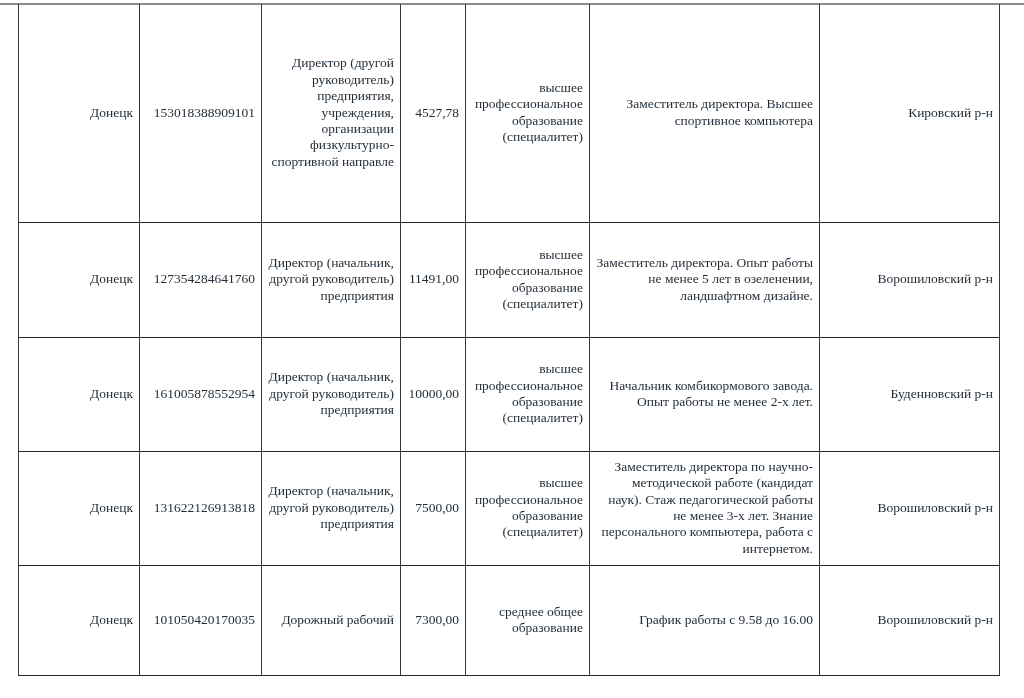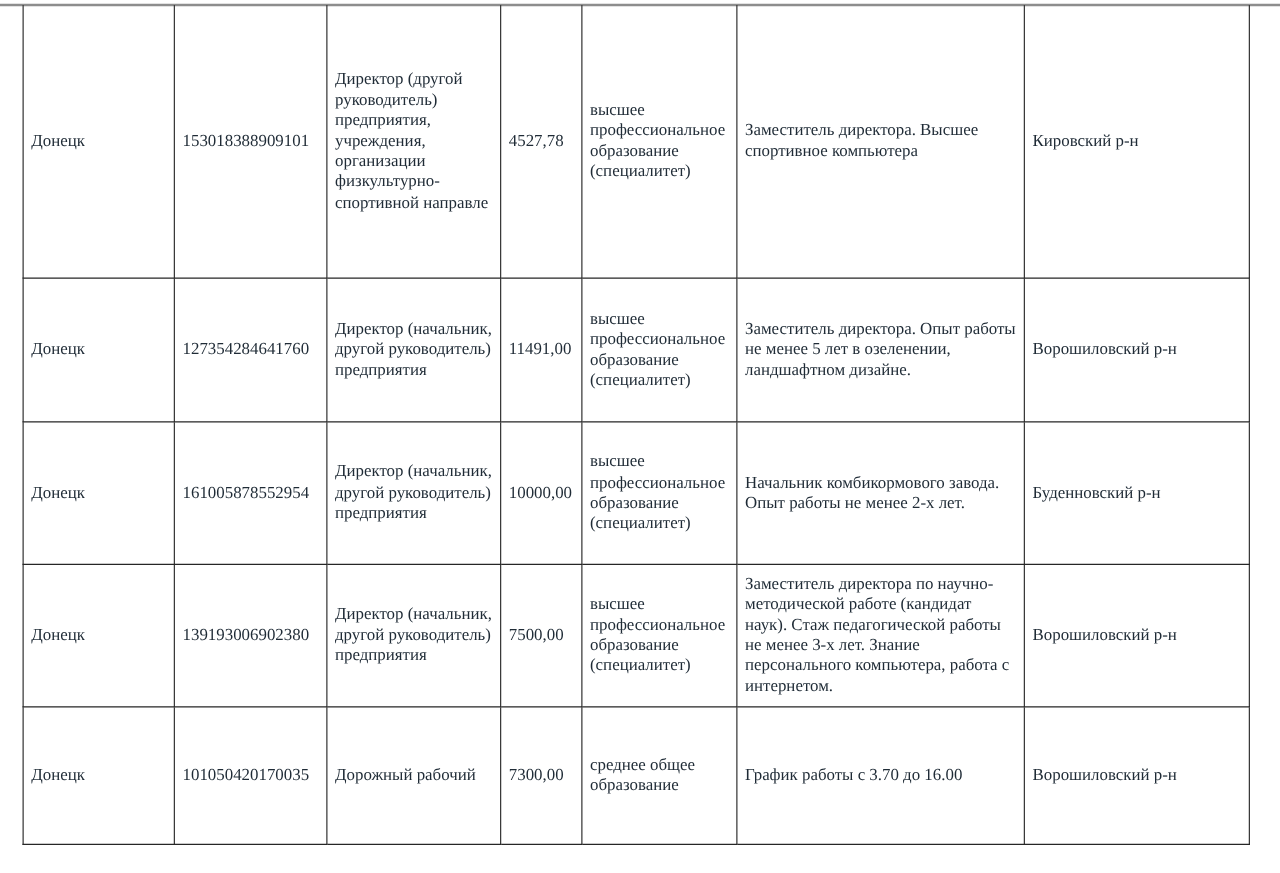--- a/index.html
+++ b/index.html
@@ -31,21 +31,21 @@
     width: 981px;
     border-collapse: collapse;
     table-layout: fixed;
     font-size: 13.5px;
     line-height: 1.22;
   }
   table.vacancy-table td {
     border-left: 1px solid #3a3a3a;
     border-right: 1px solid #3a3a3a;
     border-bottom: 1px solid #262626;
-    text-align: left;
+    text-align: right;
     vertical-align: middle;
     padding: 4px 6px;
     overflow: hidden;
     word-wrap: break-word;
   }
   
   col.c-city     { width: 121px; }
   col.c-id       { width: 122px; }
   col.c-position { width: 139px; }
   col.c-salary   { width: 65px;  }
@@ -101,33 +101,33 @@
       <td>161005878552954</td>
       <td>Директор (начальник, другой руководитель) предприятия</td>
       <td>10000,00</td>
       <td>высшее профессиональное образование (специалитет)</td>
       <td>Начальник комбикормового завода. Опыт работы не менее 2-х лет.</td>
       <td>Буденновский р-н</td>
     </tr>
 
     <tr class="table-row">
       <td>Донецк</td>
-      <td>139193006902380</td>
+      <td>131622126913818</td>
       <td>Директор (начальник, другой руководитель) предприятия</td>
       <td>7500,00</td>
       <td>высшее профессиональное образование (специалитет)</td>
       <td>Заместитель директора по научно-методической работе (кандидат наук). Стаж педагогической работы не менее 3-х лет. Знание персонального компьютера, работа с интернетом.</td>
       <td>Ворошиловский р-н</td>
     </tr>
 
     <tr class="table-row">
       <td>Донецк</td>
       <td>101050420170035</td>
       <td>Дорожный рабочий</td>
       <td>7300,00</td>
       <td>среднее общее образование</td>
-      <td>График работы с 3.70 до 16.00</td>
+      <td>График работы с 9.58 до 16.00</td>
       <td>Ворошиловский р-н</td>
     </tr>
   </tbody>
   </table>
 
 </div>
 
 </body></html>

